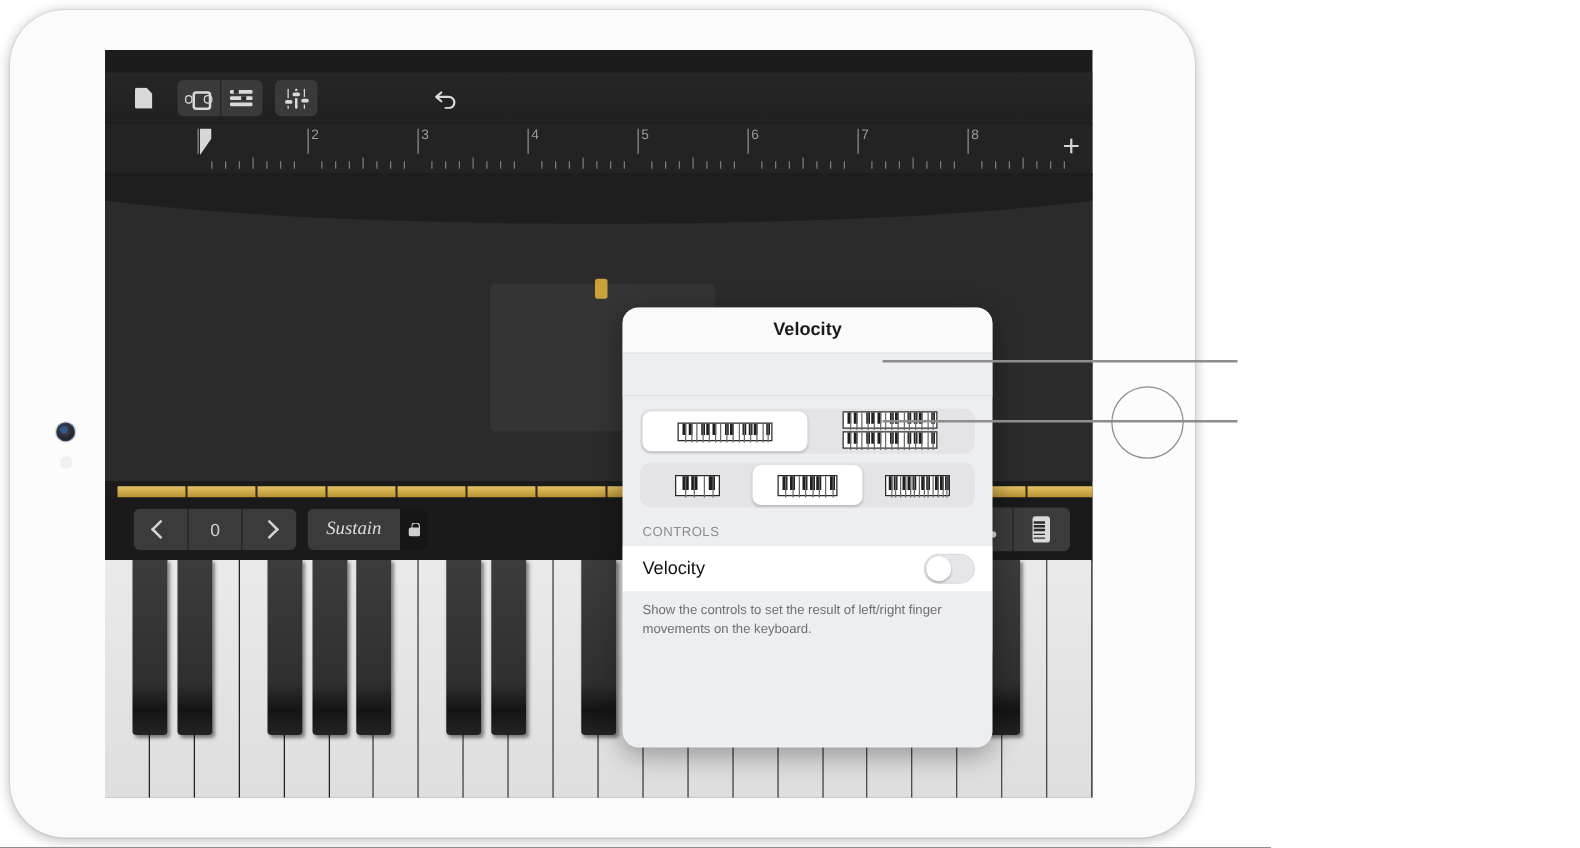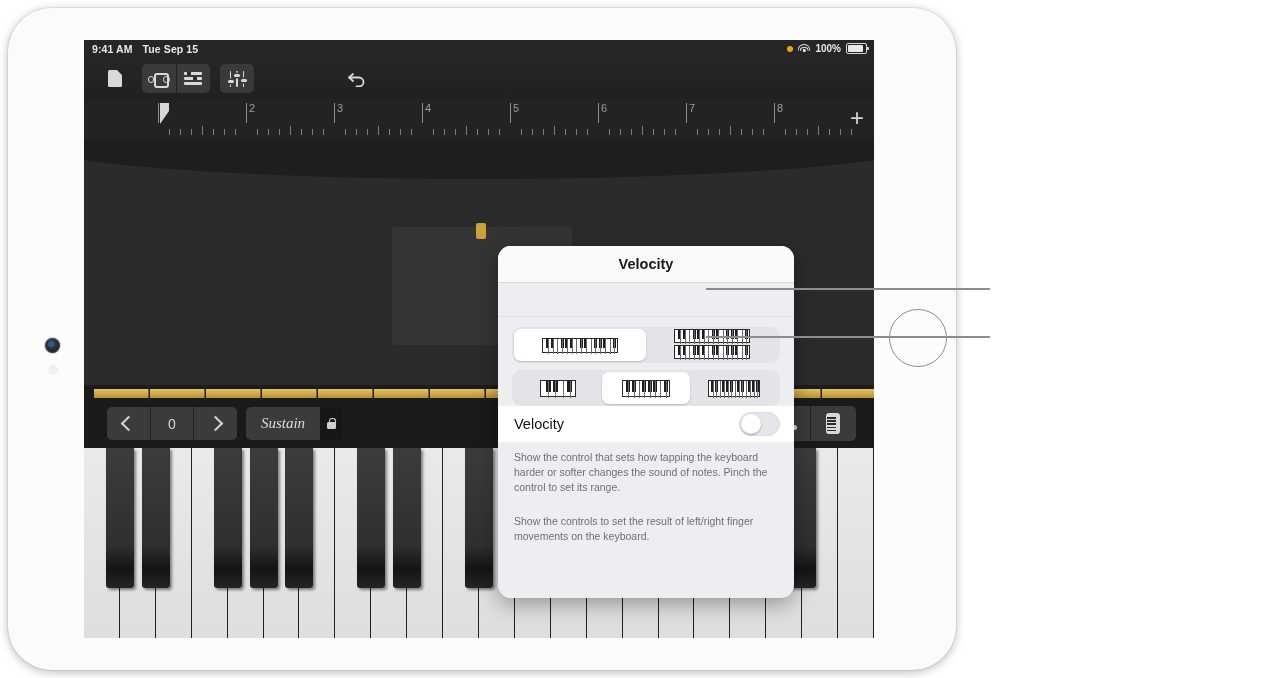--- a/index.html
+++ b/index.html
@@ -227,38 +227,20 @@
 <div id="root">
 
   <div class="device">
     <div class="device-inner"></div>
     <div class="home-btn"></div>
     <div class="cam-dot"></div>
   </div>
 
   <div class="screen">
 
-    <div class="statusbar">
-      <div class="sb-left">
-        <span>9:41 AM</span>
-        <span>Tue Sep 15</span>
-      </div>
-      <div class="sb-right">
-        <span class="orange-dot"></span>
-        <span class="wifi">
-            <i></i>
-            <i></i>
-            <i></i>
-          </span>
-        <span>100%</span>
-        <span class="batt">
-            <i></i>
-          </span>
-      </div>
-    </div>
 
     <div class="toolbar">
 
       <div class="tb-btn" style="left:14px;width:34px;">
         <span class="doc-icon"></span>
       </div>
 
       <div class="tb-group" style="left:58px;width:68px;">
         <div>
           <span class="loop-icon">
@@ -699,28 +681,28 @@
                 <i style="left: 33.4286px; width: 0.7px; height: 17px; background: rgb(106, 106, 106);"></i>
                 <i style="left: 37.1429px; width: 0.7px; height: 17px; background: rgb(106, 106, 106);"></i>
                 <i style="left: 40.8571px; width: 0.7px; height: 17px; background: rgb(106, 106, 106);"></i>
                 <i style="left: 44.5714px; width: 0.7px; height: 17px; background: rgb(106, 106, 106);"></i>
                 <i style="left: 48.2857px; width: 0.7px; height: 17px; background: rgb(106, 106, 106);"></i>
               </span>
           </div>
         </div>
       </div>
 
+      <div class="pop-sectionlabel">CONTROLS</div>
 
       <div class="pop-cell">
         <span class="lbl">Velocity</span>
         <span class="switch">
             <span class="kn"></span>
           </span>
       </div>
-      <div class="pop-desc">Show the control that sets how tapping the keyboard harder or softer changes the sound of notes. Pinch the control to set its range.</div>
 
       <div class="pop-desc">Show the controls to set the result of left/right finger movements on the keyboard.</div>
     </div>
 
   </div>
 
   <div class="callout-line" style="left:706px;top:288px;width:284px;"></div>
   <div class="callout-line" style="left:706px;top:336px;width:284px;"></div>
   <div class="callout-circle" style="left:889px;top:309px;"></div>
 

